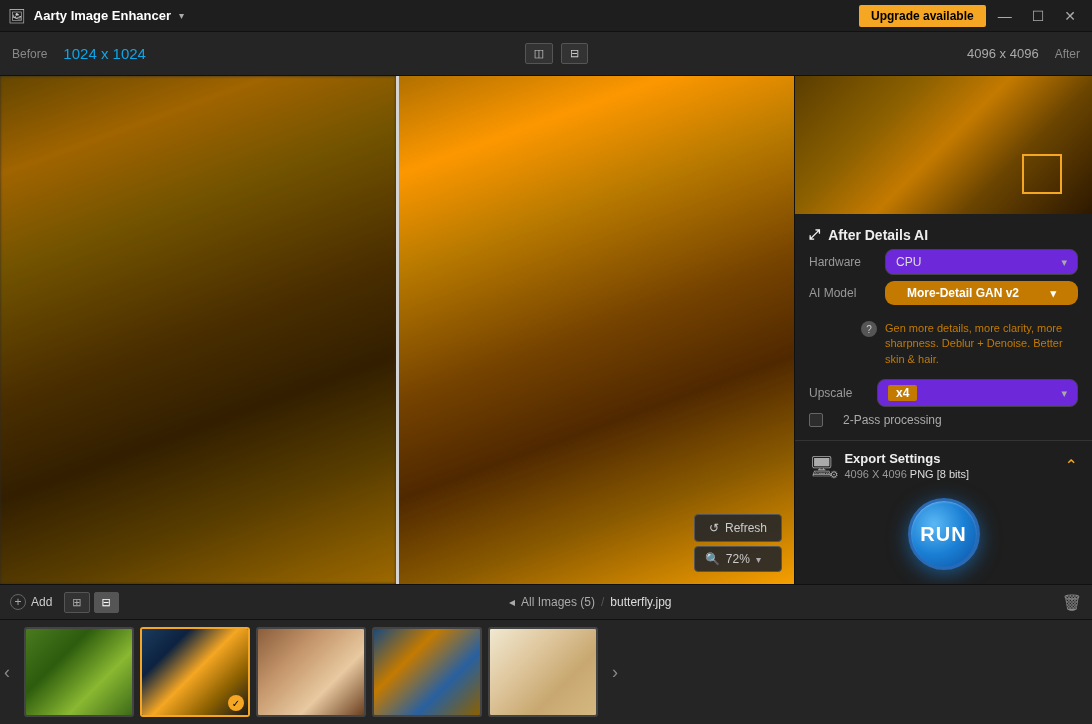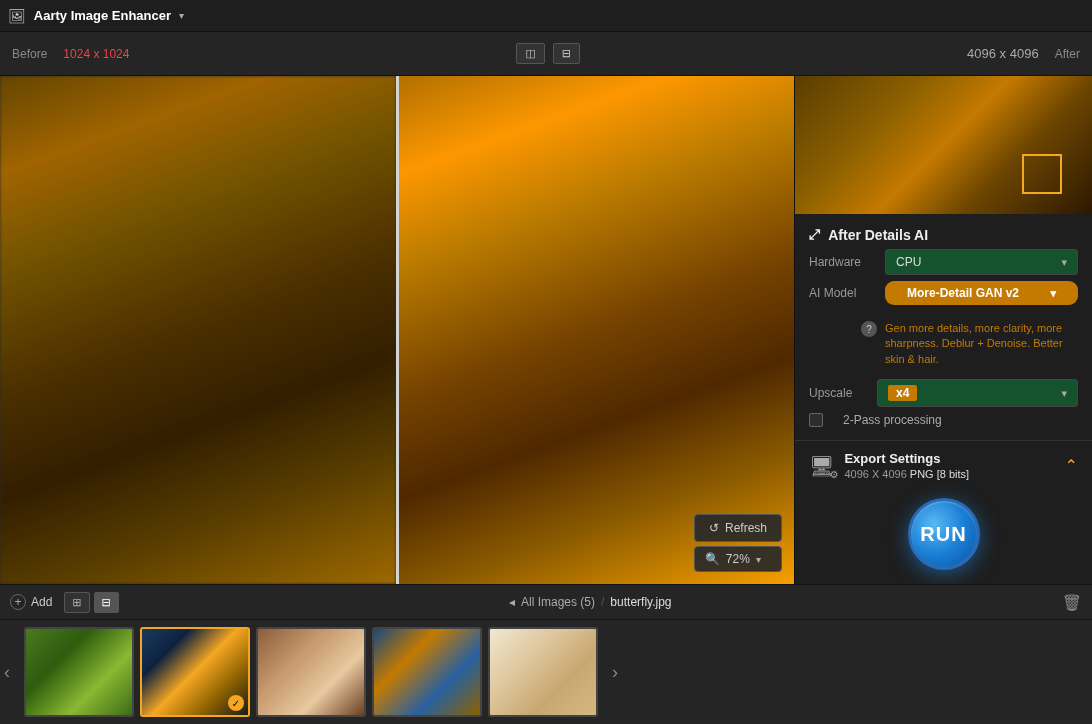--- a/index.html
+++ b/index.html
@@ -10,21 +10,21 @@
     .titlebar-left { display: flex; align-items: center; gap: 8px; }
     .titlebar-logo { color: #fff; font-size: 13px; font-weight: 600; }
     .titlebar-chevron { color: #aaa; font-size: 10px; }
     .titlebar-right { display: flex; align-items: center; gap: 4px; }
     .upgrade-btn { background: #f5a623; color: #000; font-size: 12px; font-weight: 600; padding: 4px 12px; border: none; cursor: pointer; border-radius: 2px; }
     .win-btn { background: none; border: none; color: #aaa; font-size: 14px; cursor: pointer; padding: 4px 8px; }
 
     
     .toolbar { height: 44px; background: #252525; display: flex; align-items: center; padding: 0 12px; gap: 16px; border-bottom: 1px solid #111; flex-shrink: 0; }
     .toolbar-label { font-size: 12px; color: #888; }
-    .toolbar-size { font-size: 12px; color: #ef4444; }
+    .toolbar-size { font-size: 15px; color: #0ea5e9; }
     .toolbar-center { flex: 1; display: flex; justify-content: center; align-items: center; gap: 8px; }
     .toolbar-arrow-btn { background: #333; border: 1px solid #555; color: #ccc; font-size: 11px; padding: 3px 8px; cursor: pointer; border-radius: 2px; }
     .toolbar-size-large { font-size: 13px; color: #aaa; }
     .toolbar-right-label { font-size: 12px; color: #888; }
 
     
     .main { display: flex; flex: 1; overflow: hidden; }
 
     
     .viewer { flex: 1; position: relative; background: #2a2a2a; overflow: hidden; }
@@ -47,21 +47,21 @@
     .preview-rect { position: absolute; width: 40px; height: 40px; border: 2px solid #f5a623; right: 30px; bottom: 20px; }
 
     .panel-body { flex: 1; overflow-y: auto; padding: 12px 14px; display: flex; flex-direction: column; gap: 10px; }
     .panel-body::-webkit-scrollbar { width: 4px; }
     .panel-body::-webkit-scrollbar-thumb { background: #444; }
 
     .section-title { font-size: 14px; color: #eee; font-weight: 600; display: flex; align-items: center; gap: 8px; margin-bottom: 6px; }
 
     .field-row { display: flex; align-items: center; gap: 8px; margin-bottom: 6px; }
     .field-label { font-size: 12px; color: #999; min-width: 68px; }
-    .field-select { flex: 1; background: #14532d; border: 1px solid #444; color: #ddd; font-size: 12px; padding: 5px 10px; border-radius: 3px; cursor: pointer; display: flex; align-items: center; justify-content: space-between; }
+    .field-select { flex: 1; background: #6d28d9; border: 1px solid #444; color: #ddd; font-size: 12px; padding: 5px 10px; border-radius: 8px; cursor: pointer; display: flex; align-items: center; justify-content: space-between; }
     .field-select-text { flex: 1; }
     .select-chevron { color: #aaa; font-size: 11px; }
 
     .ai-model-row { display: flex; align-items: center; gap: 8px; margin-bottom: 16px; }
     .ai-model-select { flex: 1; background: #c47a00; border: none; color: #fff; font-size: 12px; font-weight: 600; padding: 5px 22px; border-radius: 9px; cursor: pointer; display: flex; align-items: center; justify-content: space-between; }
     .ai-model-chevron { color: #fff; font-size: 11px; }
 
     .help-text { font-size: 11px; color: #c47a00; line-height: 1.4; padding-left: 82px; margin-bottom: 6px; }
 
     .upscale-row { display: flex; align-items: center; gap: 0; margin-bottom: 6px; }
@@ -117,20 +117,26 @@
   </style>
 </head>
 <body>
 
 <div class="titlebar">
   <div class="titlebar-left">
     <span style="font-size:14px;">🖼</span>
     <span class="titlebar-logo">Aarty Image Enhancer</span>
     <span class="titlebar-chevron">▾</span>
   </div>
+  <div class="titlebar-right">
+    <button class="upgrade-btn">Upgrade available</button>
+    <button class="win-btn">—</button>
+    <button class="win-btn">☐</button>
+    <button class="win-btn win-close">✕</button>
+  </div>
 </div>
 
 <div class="toolbar">
   <span class="toolbar-label">Before</span>
   <span class="toolbar-size">1024 x 1024</span>
   <div class="toolbar-center">
     <button class="toolbar-arrow-btn">◫</button>
     <button class="toolbar-arrow-btn">⊟</button>
   </div>
   <span class="toolbar-size-large">4096 x 4096</span>

